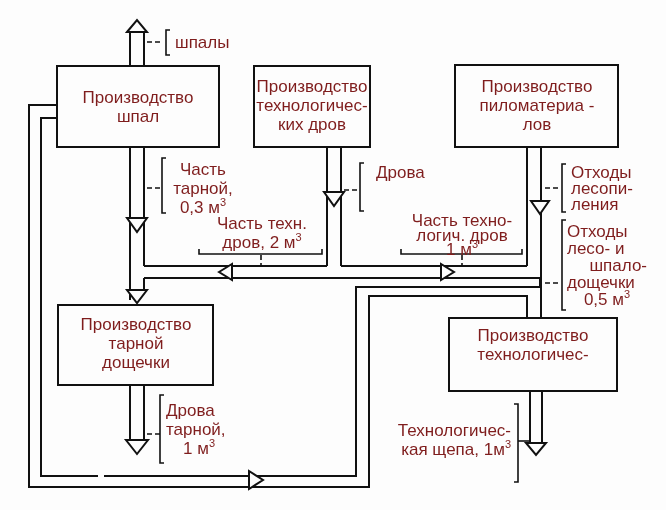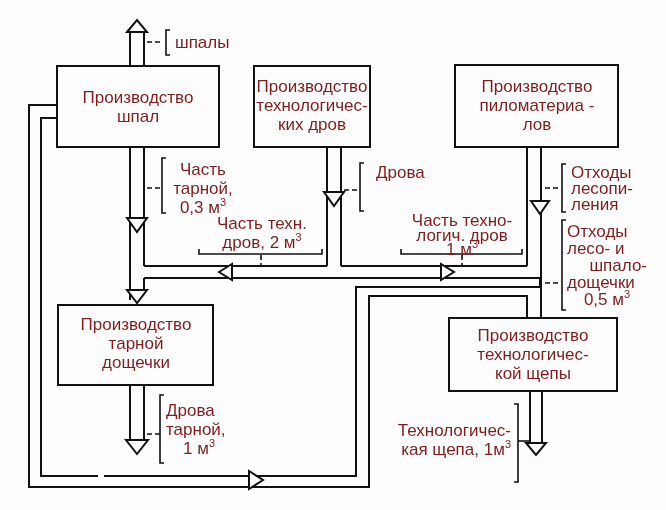--- a/index.html
+++ b/index.html
@@ -124,21 +124,20 @@
   <div>лов</div>
 </div>
 <div class="txt center ctr" style="left:136px; top:315px;">
   <div>Производство</div>
   <div>тарной</div>
   <div>дощечки</div>
 </div>
 <div class="txt center ctr" style="left:533px; top:326px;">
   <div>Производство</div>
   <div>технологичес-</div>
-  <div>кой щепы</div>
 </div>
 
 <div class="txt" style="left:175px; top:33px;">
   <div>шпалы</div>
 </div>
 
 <div class="txt center ctr" style="left:203px; top:160px;">
   <div>Часть</div>
   <div>тарной,</div>
   <div><span>0,3 м</span><sup>3</sup></div>

